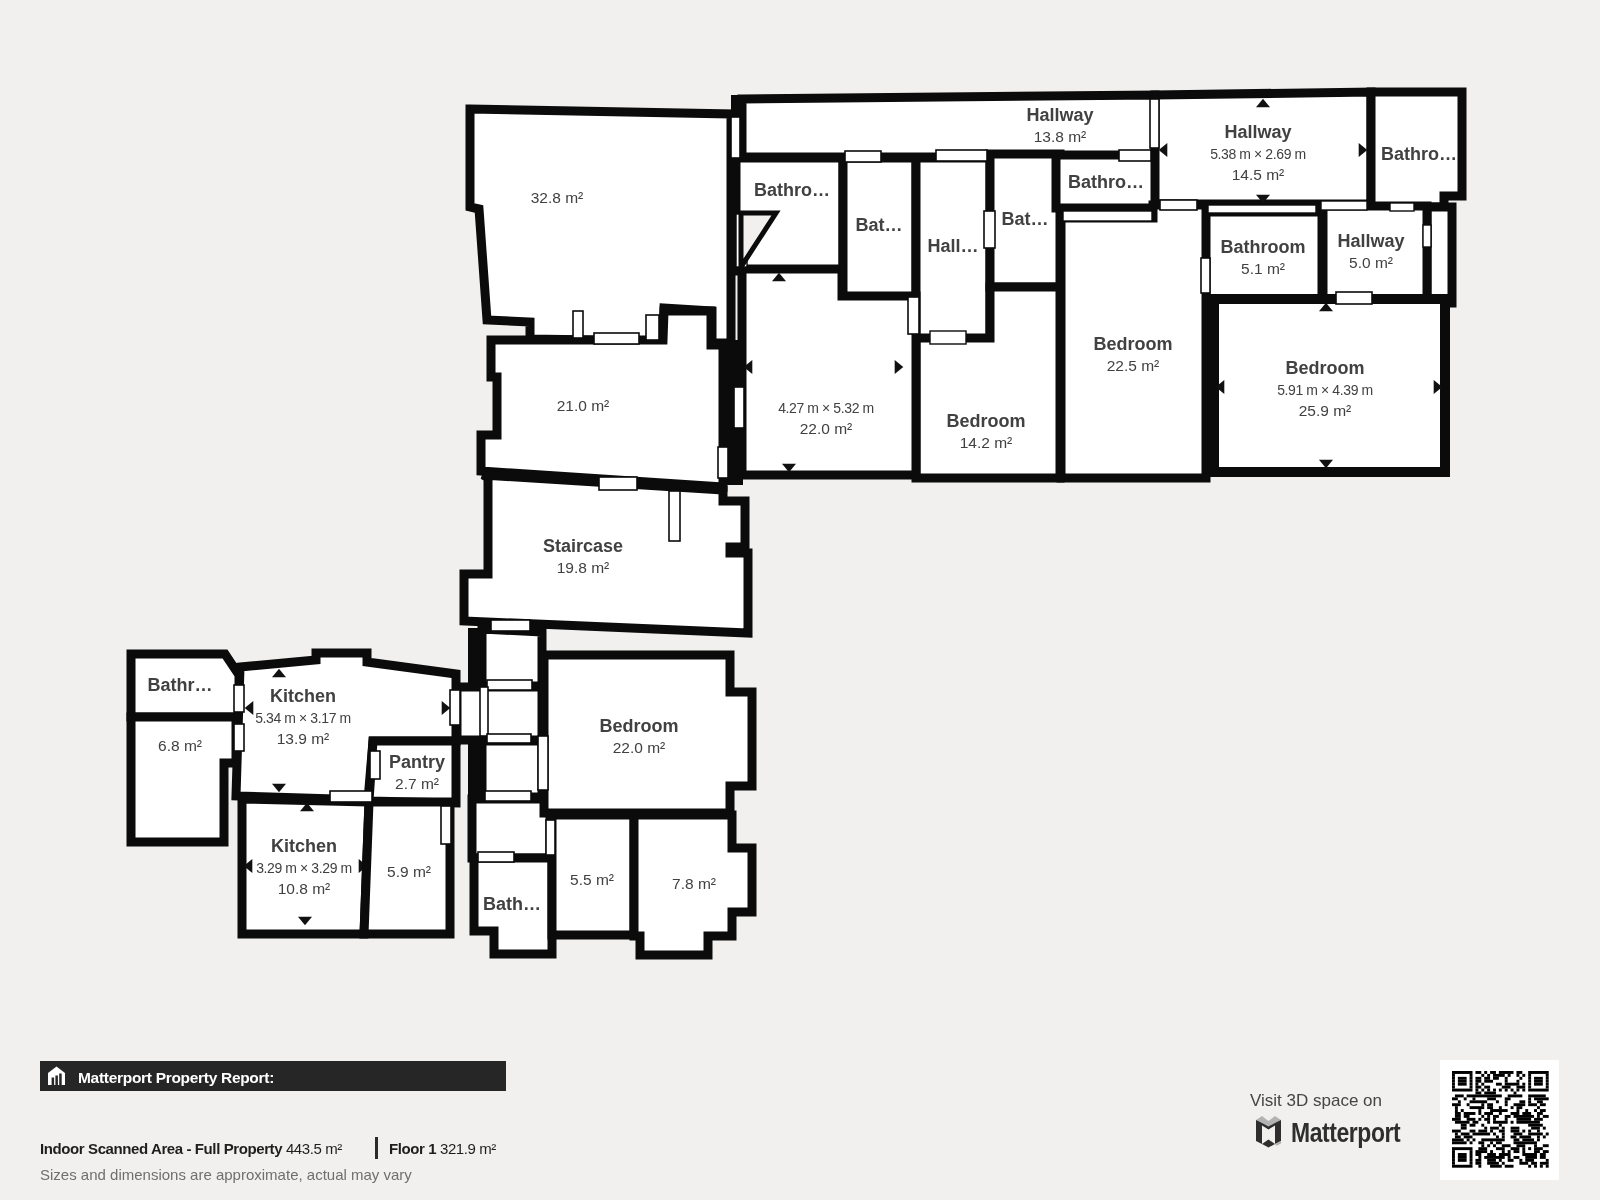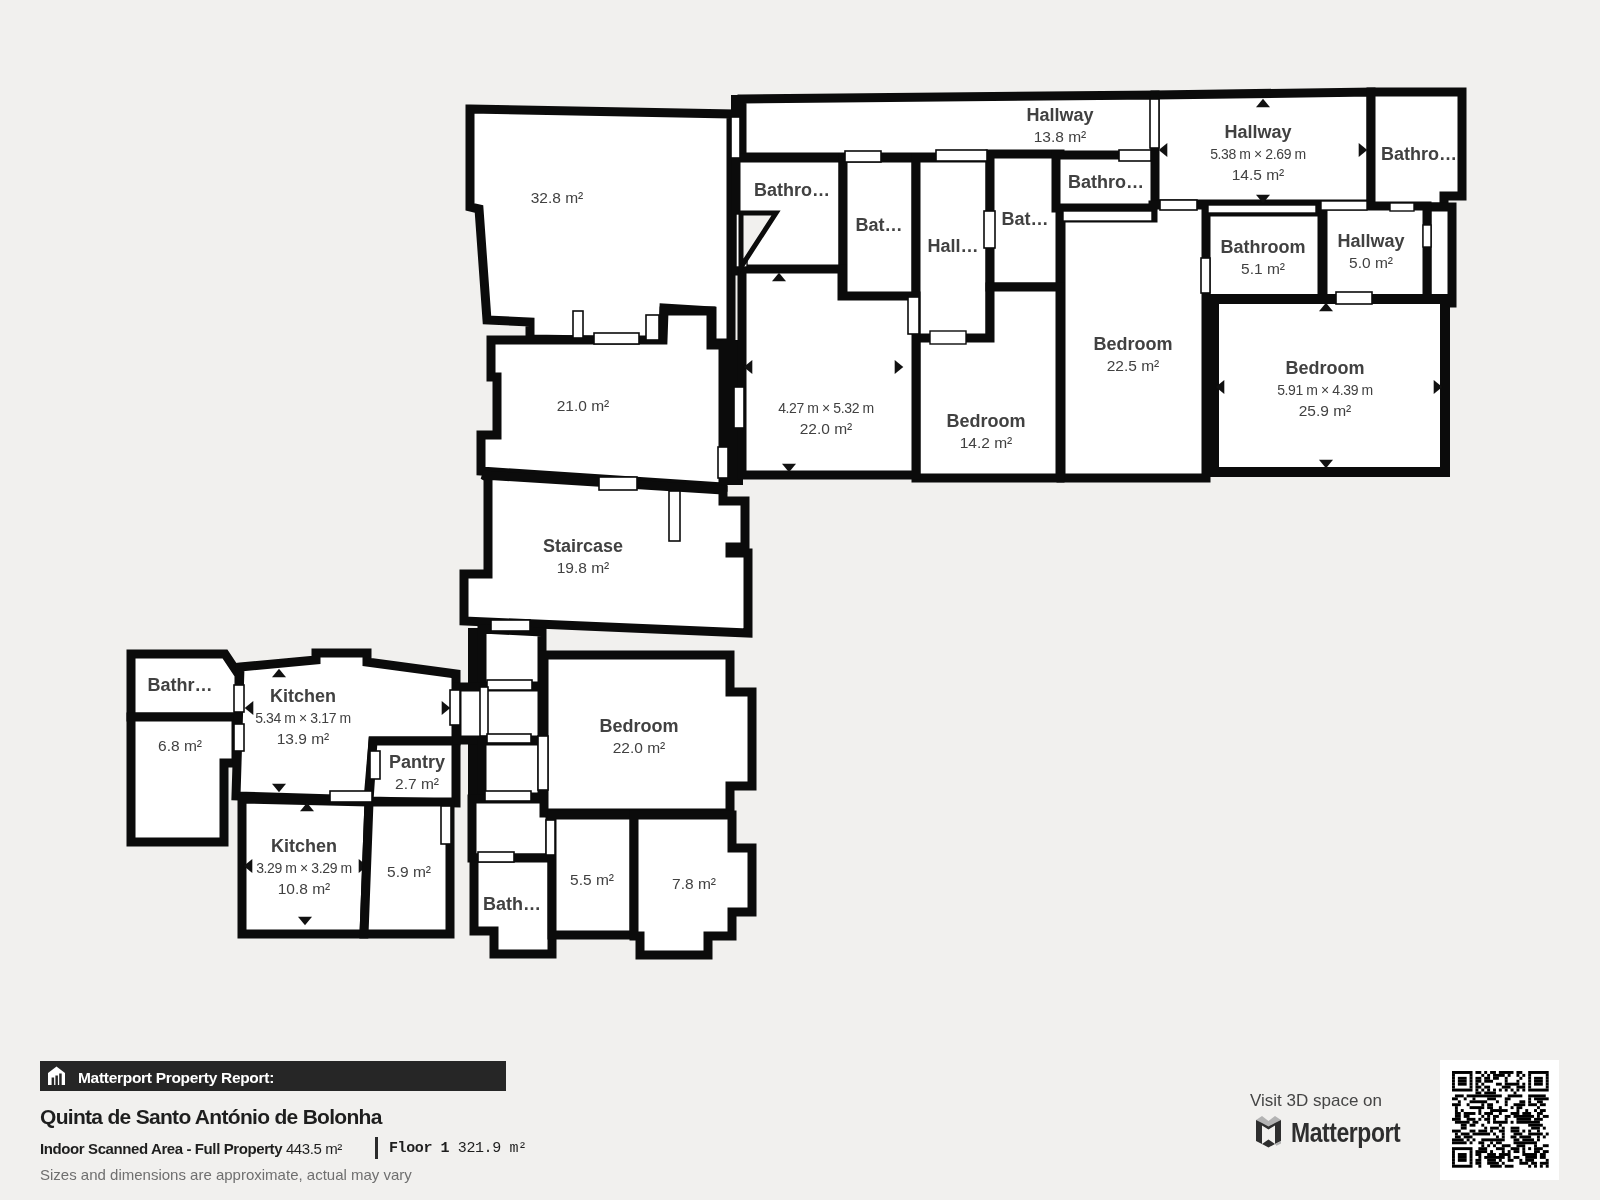--- a/index.html
+++ b/index.html
@@ -291,27 +291,26 @@
 
 <svg style="position:absolute;left:47px;top:1066px;" width="19" height="20" viewBox="0 0 19 20">
 <path d="M1 19 L1 7 L9.5 0.5 L18 7 L18 19 Z" fill="#ffffff"></path>
 <rect x="4.6" y="11.5" width="2.5" height="7.5" fill="#262626"></rect>
 <rect x="8.4" y="9.5" width="2.5" height="9.5" fill="#262626"></rect>
 <rect x="12.2" y="7.5" width="2.5" height="11.5" fill="#262626"></rect>
 </svg>
 
 <div style="position:absolute;left:78px;top:1069px;color:#fff;font-size:15.5px;font-weight:bold;letter-spacing:-0.3px;font-family:'Liberation Sans',sans-serif;">Matterport Property Report:</div>
 
-<div style="position:absolute;left:40px;top:1105px;color:#1e1e1e;font-size:21px;font-weight:bold;letter-spacing:-0.7px;font-family:'Liberation Sans',sans-serif;">Quinta de Santo António de Bolonha</div>
 
 <div style="position:absolute;left:40px;top:1140px;color:#1e1e1e;font-size:15px;letter-spacing:-0.4px;font-family:'Liberation Sans',sans-serif;text-align:right;"><b>Indoor Scanned Area - Full Property</b> 443.5 m²</div>
 
 <div style="position:absolute;left:375px;top:1137px;width:2.5px;height:22px;background:#2b2b2b;"></div>
 
-<div style="position:absolute;left:389px;top:1140px;color:#1e1e1e;font-size:15px;letter-spacing:-0.4px;font-family:Liberation Mono, monospace;text-align:right;"><b>Floor 1</b> 321.9 m²</div>
+<div style="position:absolute;left:389px;top:1140px;color:#1e1e1e;font-size:15px;letter-spacing:-0.4px;font-family:Liberation Sans, sans-serif;text-align:right;"><b>Floor 1</b> 321.9 m²</div>
 
 <div style="position:absolute;left:40px;top:1166px;color:#6f6f6f;font-size:15px;font-family:'Liberation Sans',sans-serif;">Sizes and dimensions are approximate, actual may vary</div>
 
 <div style="position:absolute;left:1250px;top:1091px;width:200px;text-align:left;color:#454545;font-size:17px;font-family:'Liberation Sans',sans-serif;">Visit 3D space on</div>
 
 <svg style="position:absolute;left:1255px;top:1115px;" width="28" height="33" viewBox="0 0 28 33">
 <path d="M1 5 L7 1 L13.5 6 L20 1 L26 5 L13.5 14 Z" fill="#b3b3b3"></path>
 <path d="M1 5 L7 8 L7 29 L1 26 Z" fill="#2e2e2e"></path>
 <path d="M26 5 L20 8 L20 29 L26 26 Z" fill="#2e2e2e"></path>
 <path d="M7 8 L13.5 11.5 L20 8 L20 10.5 L13.5 14.5 L7 10.5 Z" fill="#2e2e2e"></path>

